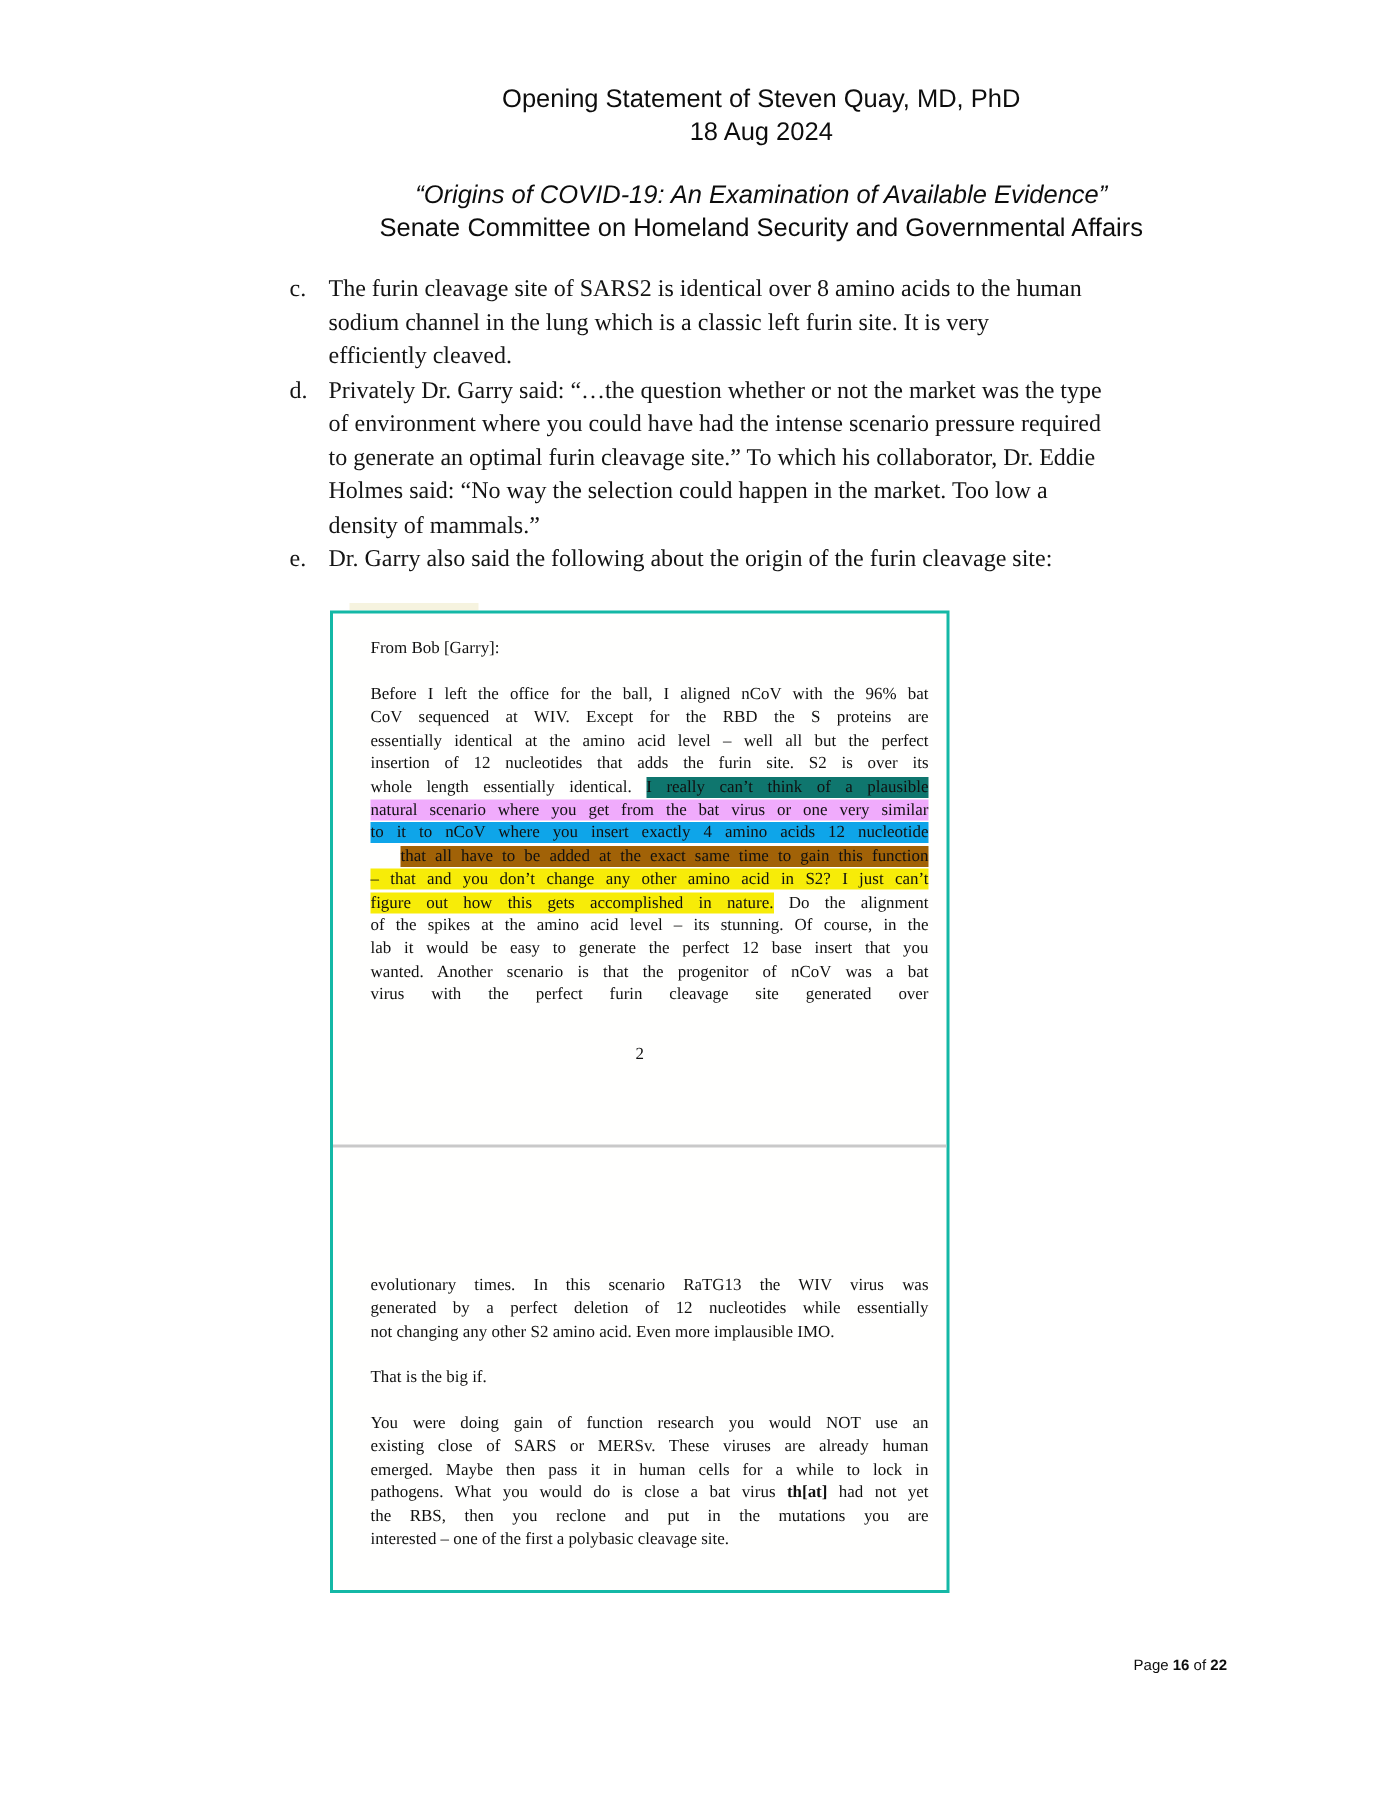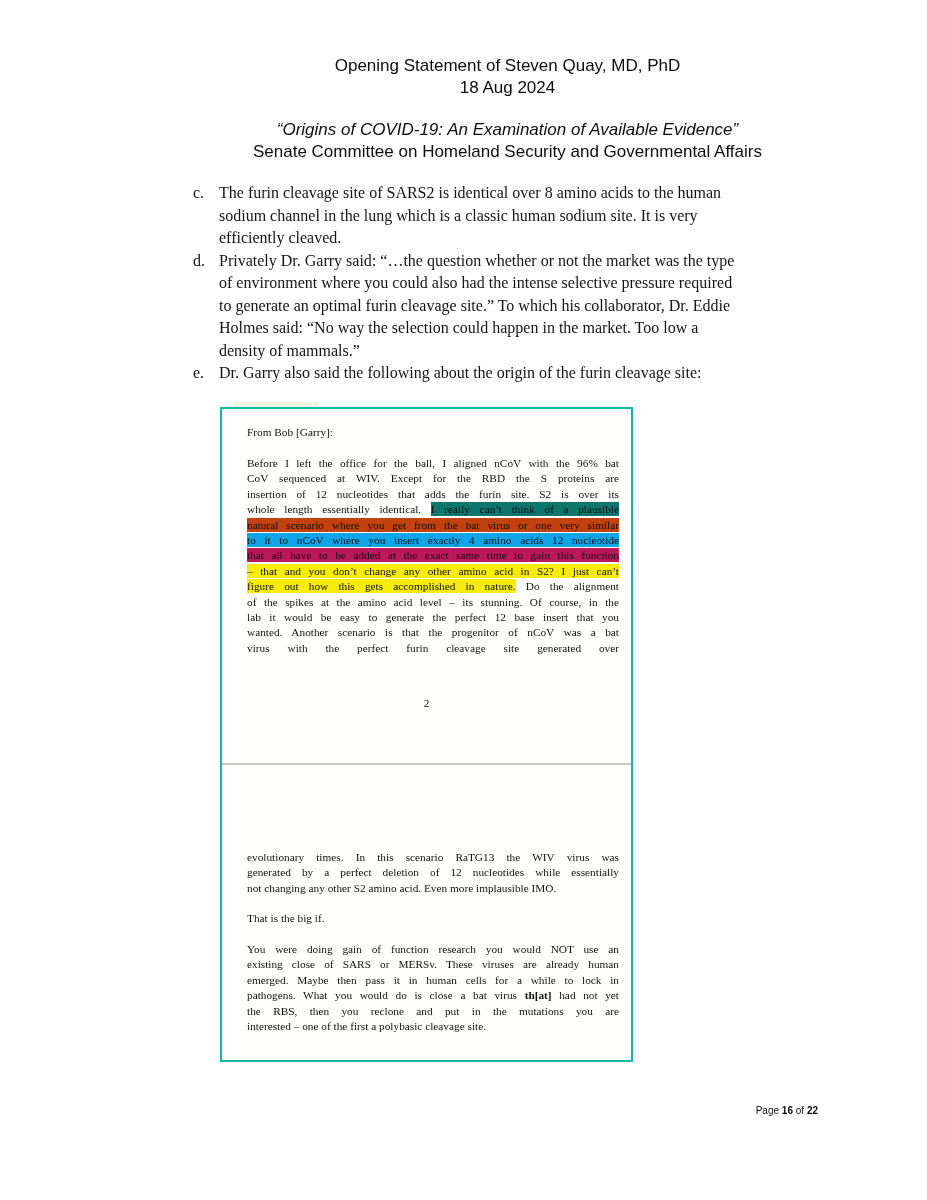--- a/index.html
+++ b/index.html
@@ -70,53 +70,54 @@
 <div class="hline" id="hdr-title">Opening Statement of Steven Quay, MD, PhD</div>
 <div class="hline" id="hdr-date">18 Aug 2024</div>
 <div class="hline" id="hdr-hearing">“Origins of COVID-19: An Examination of Available Evidence”</div>
 <div class="hline" id="hdr-committee">Senate Committee on Homeland Security and Governmental Affairs</div>
 
 <div id="statement-list">
     <div class="list-item">
       <div class="li-marker">c.</div>
       <div class="li-lines">
         <div class="body-line">The furin cleavage site of SARS2 is identical over 8 amino acids to the human</div>
-        <div class="body-line">sodium channel in the lung which is a classic human sodium site. It is very</div>
+        <div class="body-line">sodium channel in the lung which is a classic left furin site. It is very</div>
         <div class="body-line">efficiently cleaved.</div>
       </div>
     </div>
     <div class="list-item">
       <div class="li-marker">d.</div>
       <div class="li-lines">
         <div class="body-line">Privately Dr. Garry said: “…the question whether or not the market was the type</div>
-        <div class="body-line">of environment where you could also had the intense selective pressure required</div>
+        <div class="body-line">of environment where you could have had the intense scenario pressure required</div>
         <div class="body-line">to generate an optimal furin cleavage site.” To which his collaborator, Dr. Eddie</div>
         <div class="body-line">Holmes said: “No way the selection could happen in the market. Too low a</div>
         <div class="body-line">density of mammals.”</div>
       </div>
     </div>
     <div class="list-item">
       <div class="li-marker">e.</div>
       <div class="li-lines">
         <div class="body-line">Dr. Garry also said the following about the origin of the furin cleavage site:</div>
       </div>
     </div>
   </div>
 
 <div class="scan-smudge"></div>
 <div id="exhibit">
   <div class="exh-abs" id="exh-from">From Bob [Garry]:</div>
   <div class="exh-abs" id="exh-para1">
       <div class="exh-line jline"><span>Before I left the office for the ball, I aligned nCoV with the 96% bat</span></div>
       <div class="exh-line jline"><span>CoV sequenced at WIV. Except for the RBD the S proteins are</span></div>
+      <div class="exh-line jline"><span>essentially identical at the amino acid level – well all but the perfect</span></div>
       <div class="exh-line jline"><span>insertion of 12 nucleotides that adds the furin site. S2 is over its</span></div>
       <div class="exh-line jline"><span>whole length essentially identical. </span><span class="seg-hl" style="background: #0f766e;">I really can’t think of a plausible</span></div>
-      <div class="exh-line jline"><span class="seg-hl" style="background: #c2410c;">natural scenario where you get from the bat virus or one very similar</span></div>
+      <div class="exh-line jline"><span class="seg-hl" style="background: #f0abfc;">natural scenario where you get from the bat virus or one very similar</span></div>
       <div class="exh-line jline"><span class="seg-hl" style="background: #0ea5e9;">to it to nCoV where you insert exactly 4 amino acids 12 nucleotide</span></div>
-      <div class="exh-line jline"><span class="seg-hl" style="background: #be185d;">that all have to be added at the exact same time to gain this function</span></div>
+      <div class="exh-line jline"><span class="seg-hl" style="background: #a16207; margin-left: 20px;">that all have to be added at the exact same time to gain this function</span></div>
       <div class="exh-line jline"><span class="seg-hl" style="background: rgb(247, 236, 8);">– that and you don’t change any other amino acid in S2? I just can’t</span></div>
       <div class="exh-line jline"><span class="seg-hl" style="background: rgb(247, 236, 8);">figure out how this gets accomplished in nature.</span><span> Do the alignment</span></div>
       <div class="exh-line jline"><span>of the spikes at the amino acid level – its stunning. Of course, in the</span></div>
       <div class="exh-line jline"><span>lab it would be easy to generate the perfect 12 base insert that you</span></div>
       <div class="exh-line jline"><span>wanted. Another scenario is that the progenitor of nCoV was a bat</span></div>
       <div class="exh-line jline"><span>virus with the perfect furin cleavage site generated over</span></div>
     </div>
   <div id="exh-pagenum">2</div>
   <div id="exh-divider"></div>
   <div class="exh-abs exh-p2" id="p2-0">

